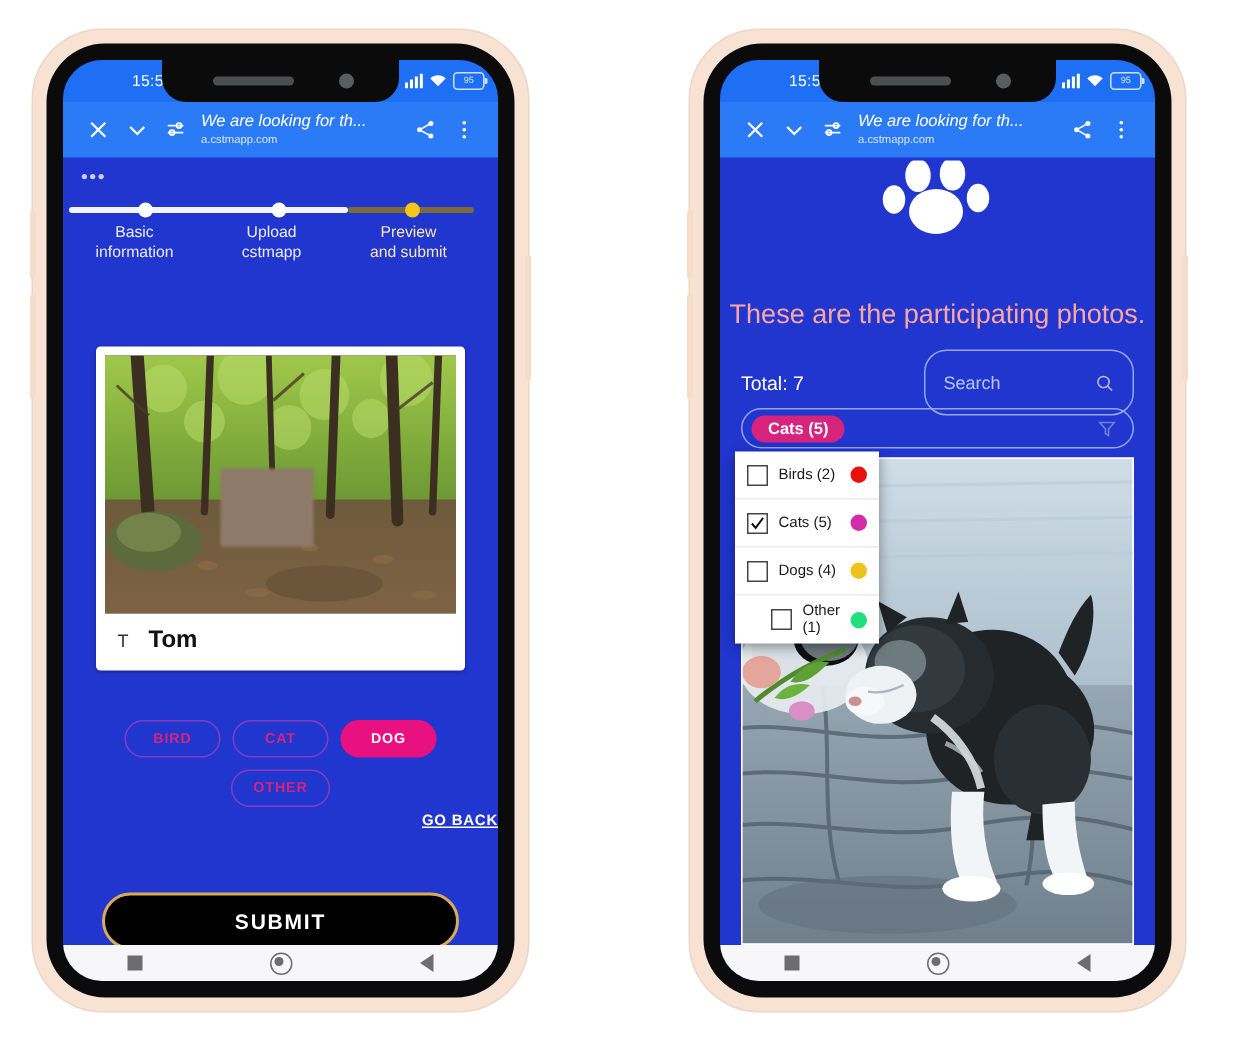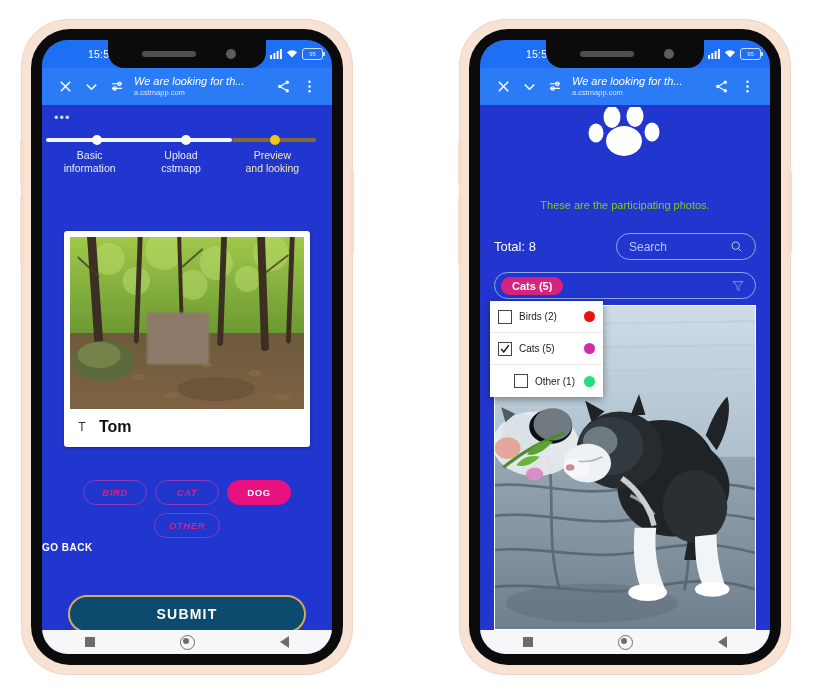--- a/index.html
+++ b/index.html
@@ -102,51 +102,51 @@
   .avatar-letter{font-size:12px;color:#333;width:12px;text-align:center;}
   .entry-name{font-size:16px;font-weight:bold;color:#111;}
 
   
   .cat-title{position:absolute;left:0;right:0;top:353px;text-align:center;color:#ffffff;font-size:13px;}
   .chips{position:absolute;left:22px;right:22px;top:375px;display:flex;flex-wrap:wrap;justify-content:center;gap:8px;}
   .chip{
     min-width:64px;text-align:center;padding:6px 14px;border-radius:16px;
     font-size:9.5px;font-weight:bold;letter-spacing:.6px;box-sizing:border-box;
   }
-  .chip.off{border:1.5px solid #8a3bbd;color:#d6247e;background:transparent;font-style:italic;}
+  .chip.off{border:1.5px solid #8a3bbd;color:#d6247e;background:transparent;}
   .chip.on{background:#e8117f;color:#ffffff;border:1.5px solid #e8117f;}
   .goback{
-    position:absolute;left:0;right:0;top:437px;text-align:left;
-    color:#ffffff;font-size:10px;font-weight:bold;letter-spacing:.5px;
+    position:absolute;left:0;right:0;top:437px;text-align:right;
+    color:#ffffff;font-size:10px;font-weight:bold;letter-spacing:.5px;text-decoration:underline;
   }
   .submit{
     position:absolute;left:26px;right:26px;top:490px;height:38px;border-radius:20px;
-    background:#0c4a6e;border:2px solid #d8ab5c;color:#ffffff;font-size:14px;font-weight:bold;
+    background:#000000;border:2px solid #d8ab5c;color:#ffffff;font-size:14px;font-weight:bold;
     letter-spacing:1.2px;display:flex;align-items:center;justify-content:center;box-sizing:border-box;
   }
 
   
   .paw{position:absolute;left:50%;transform:translateX(-50%);top:2px;}
   .gallery-title{position:absolute;left:0;right:0;top:52px;text-align:center;color:#f5d250;font-size:31px;font-weight:bold;letter-spacing:-.5px;}
-  .gallery-sub{position:absolute;left:0;right:0;top:94px;text-align:center;color:#84cc16;font-size:11px;}
+  .gallery-sub{position:absolute;left:0;right:0;top:94px;text-align:center;color:#fca5a5;font-size:18px;}
   .totalrow{position:absolute;left:14px;right:14px;top:128px;display:flex;align-items:center;justify-content:space-between;}
   .total{color:#ffffff;font-size:13px;}
   .searchbox{
-    width:140px;height:27px;border:1px solid #93a8ea;border-radius:15px;
+    width:140px;height:44px;border:1px solid #93a8ea;border-radius:15px;
     display:flex;align-items:center;justify-content:space-between;padding:0 12px;box-sizing:border-box;
   }
   .searchbox span{color:#b9c6ef;font-size:12px;}
   .filterbar{
     position:absolute;left:14px;right:14px;top:167px;height:27px;
     border:1px solid #93a8ea;border-radius:15px;display:flex;align-items:center;
     justify-content:space-between;padding:0 10px 0 6px;box-sizing:border-box;
   }
   .tagchip{background:#d6247e;color:#ffffff;font-size:11px;font-weight:bold;padding:3px 11px;border-radius:11px;}
   .dropdown{
-    position:absolute;left:10px;top:196px;width:113px;background:#ffffff;
+    position:absolute;left:10px;top:196px;width:96px;background:#ffffff;
     box-shadow:0 2px 8px rgba(0,0,0,.4);z-index:15;
   }
   .dd-item{height:32px;display:flex;align-items:center;padding:0 8px;box-sizing:border-box;border-bottom:1px solid #ececec;gap:7px;}
   .dd-item:last-child{border-bottom:none;padding-left:24px;}
   .cbox{width:12px;height:12px;border:1.3px solid #444;display:flex;align-items:center;justify-content:center;flex:0 0 auto;background:#fff;}
   .cbox svg{display:block;}
   .dd-label{font-size:10px;color:#1a1a1a;flex:1;}
   .swatch{width:11px;height:11px;border-radius:50%;flex:0 0 auto;}
   .gal-photo{
     position:absolute;left:14px;right:14px;top:200px;bottom:0;background:#ffffff;
@@ -276,21 +276,21 @@
             <div>
               <span>Basic</span><br>
               <span>information</span>
             </div>
             <div>
               <span>Upload</span><br>
               <span>cstmapp</span>
             </div>
             <div class="active">
               <span>Preview</span><br>
-              <span>and looking</span>
+              <span>and submit</span>
             </div>
           </div>
         </div>
 
 
         <div class="card">
           <div class="photo">
             <svg viewBox="0 0 240 172" preserveAspectRatio="none">
               <defs>
                 <linearGradient id="skyg" x1="0" y1="0" x2="0" y2="1">
@@ -466,21 +466,21 @@
             <ellipse cx="47" cy="9" rx="8.5" ry="11" fill="#fff"></ellipse>
             <ellipse cx="8" cy="26" rx="7.5" ry="9.5" fill="#fff"></ellipse>
             <ellipse cx="64" cy="25" rx="7.5" ry="9.5" fill="#fff"></ellipse>
             <ellipse cx="36" cy="34" rx="18" ry="15" fill="#fff"></ellipse>
           </svg>
         </div>
 
         <div class="gallery-sub">These are the participating photos.</div>
 
         <div class="totalrow">
-          <div class="total">Total: 8</div>
+          <div class="total">Total: 7</div>
           <div class="searchbox">
             <span>Search</span>
             <span class="ic">
               <svg width="13" height="13" viewBox="0 0 16 16">
                   <circle cx="7" cy="7" r="4.6" fill="none" stroke="#b9c6ef" stroke-width="1.2"></circle>
                   <line x1="10.4" y1="10.4" x2="14" y2="14" stroke="#b9c6ef" stroke-width="1.2"></line>
                 </svg>
             </span>
           </div>
         </div>
@@ -576,20 +576,25 @@
             <span class="cbox">
               <svg width="10" height="10" viewBox="0 0 12 12">
                   <polyline points="1.5,6 4.5,9.5 10.5,1.5" fill="none" stroke="#111" stroke-width="1.6"></polyline>
                 </svg>
             </span>
             <span class="dd-label">Cats (5)</span>
             <span class="swatch" style="background:#d42ba8;"></span>
           </div>
           <div class="dd-item">
             <span class="cbox"></span>
+            <span class="dd-label">Dogs (4)</span>
+            <span class="swatch" style="background:#eec21c;"></span>
+          </div>
+          <div class="dd-item">
+            <span class="cbox"></span>
             <span class="dd-label">Other (1)</span>
             <span class="swatch" style="background:#1fe07a;"></span>
           </div>
         </div>
       </div>
 
       <div class="navbar">
         <div class="nav-sq"></div>
         <div class="nav-ci"></div>
         <div class="nav-tri"></div>

